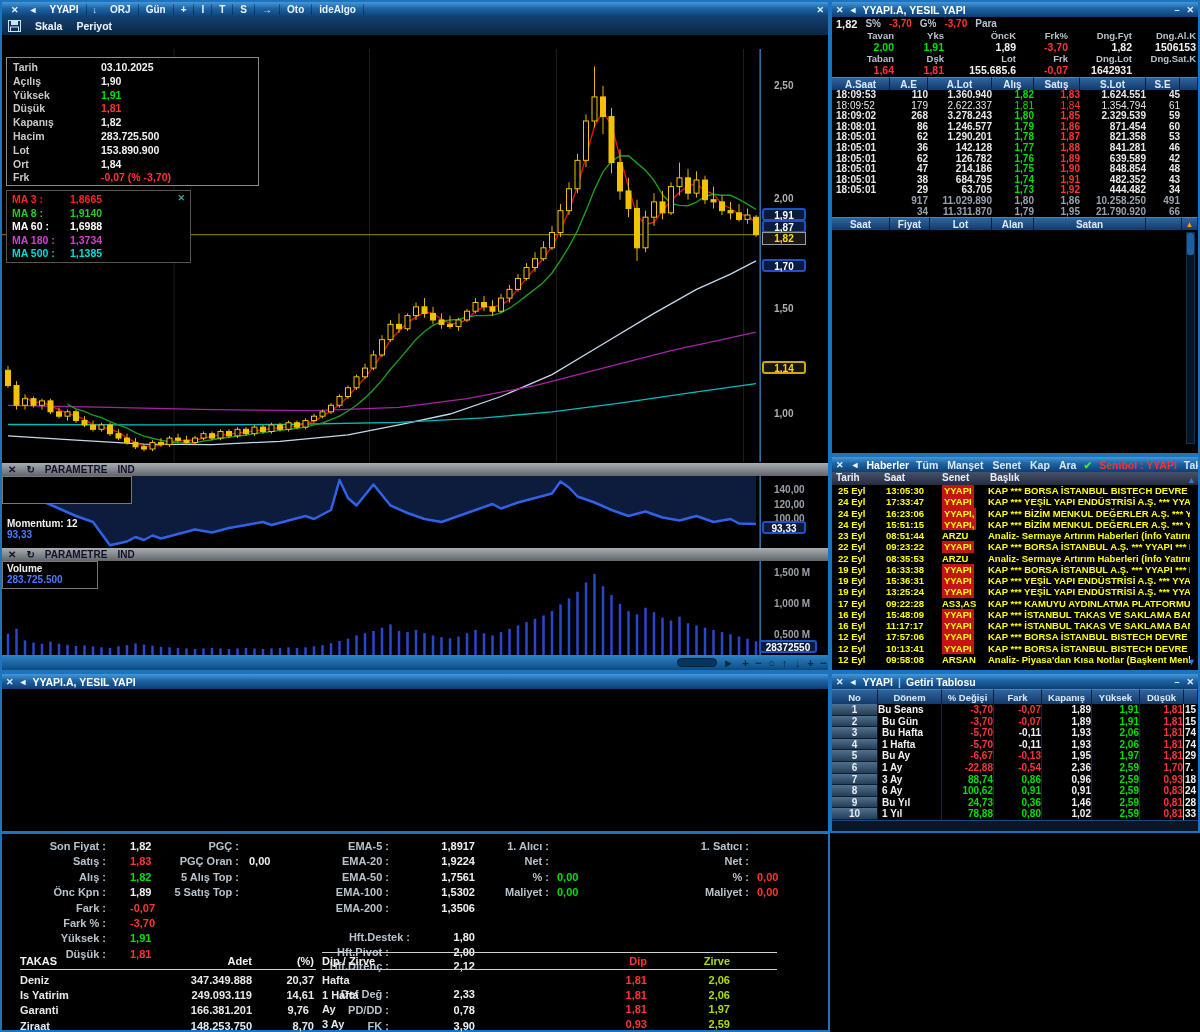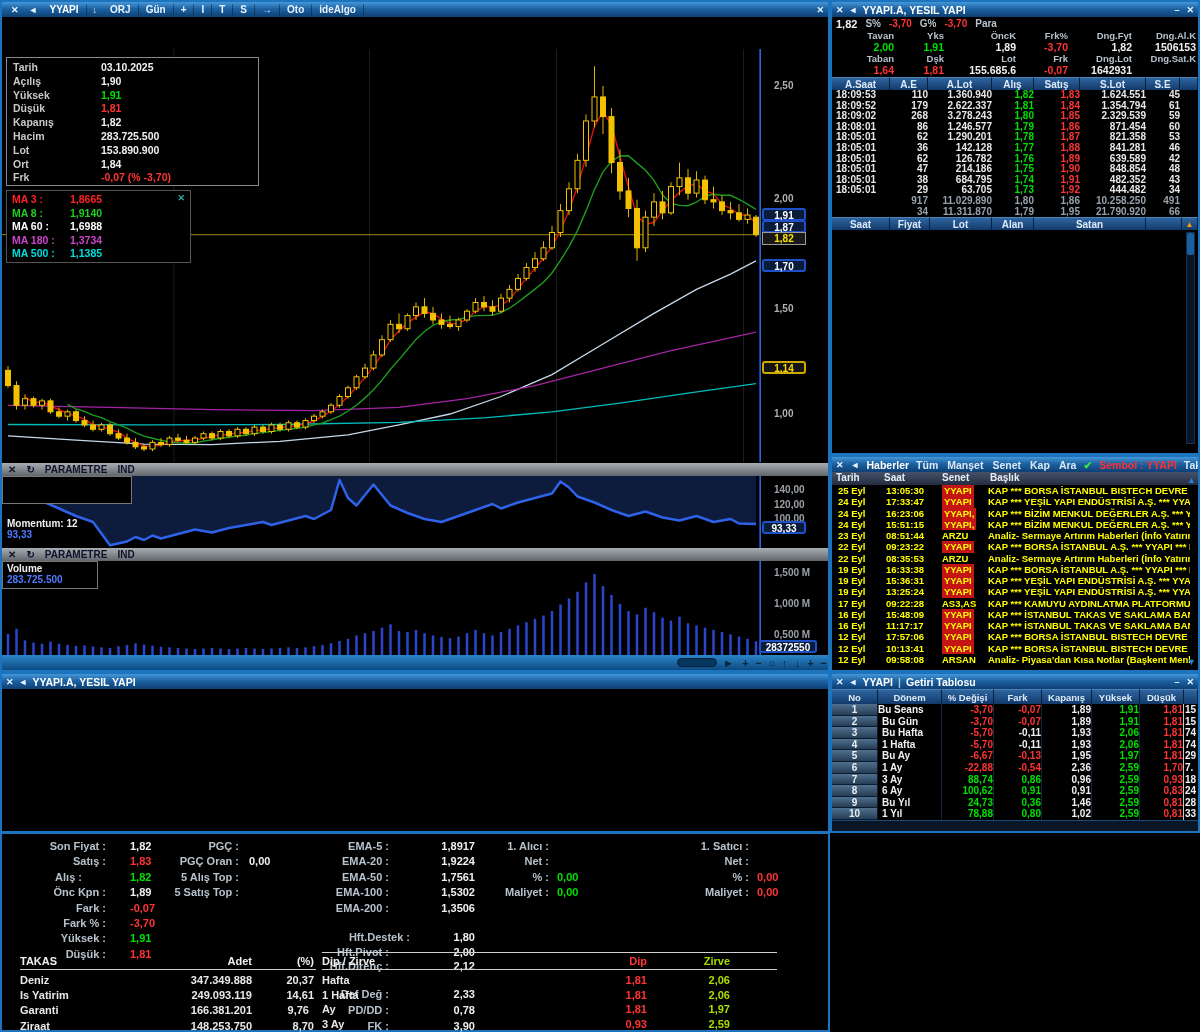--- a/index.html
+++ b/index.html
@@ -57,20 +57,29 @@
         <div class="tb-item">I</div>
         <div class="tb-item">T</div>
         <div class="tb-item">S</div>
         <div class="tb-item">→</div>
         <div class="tb-item">Oto</div>
         <div class="tb-item">ideAlgo</div>
       </span>
     <span class="tb-right">
         <span class="ico">✕</span>
       </span>
+  </div>
+  <div class="menubar">
+    <svg width="13" height="12" viewBox="0 0 13 12">
+        <rect x="0.5" y="0.5" width="12" height="11" fill="none" stroke="#cfe3f5"></rect>
+        <rect x="3" y="1" width="7" height="4" fill="#cfe3f5"></rect>
+        <rect x="2.5" y="7" width="8" height="4.5" fill="none" stroke="#cfe3f5"></rect>
+      </svg>
+    <span>Skala</span>
+    <span>Periyot</span>
   </div>
 
   <div class="abs" id="main-plot-wrap" style="left:0;top:47px;width:826px;height:413px;">
     <svg id="main-svg" width="758" height="413" style="position:absolute;left:0;top:0;">
         <rect x="0" y="0" width="758" height="413" fill="#000"></rect>
         <line x1="172" y1="0" x2="172" y2="413" stroke="#1d1d1d" stroke-width="1"></line>
         <line x1="367.5" y1="0" x2="367.5" y2="413" stroke="#1d1d1d" stroke-width="1"></line>
         <line x1="554.5" y1="0" x2="554.5" y2="413" stroke="#1d1d1d" stroke-width="1"></line>
         <line x1="741.5" y1="0" x2="741.5" y2="413" stroke="#1d1d1d" stroke-width="1"></line>
         <line x1="0" y1="185.6933333333333" x2="758" y2="185.6933333333333" stroke="#9b8a00" stroke-width="1"></line>
@@ -567,21 +576,21 @@
   <div id="depth-rows">
       <div style="display: flex; height: 10.6px; line-height: 10.6px; font-size: 10px; font-weight: bold;">
         <div style="width: 58px; text-align: left; padding-left: 4px; color: rgb(232, 232, 232);">18:09:53</div>
         <div style="width: 38px; text-align: right; padding-left: 0px; color: rgb(232, 232, 232);">110</div>
         <div style="width: 64px; text-align: right; padding-left: 0px; color: rgb(232, 232, 232);">1.360.940</div>
         <div style="width: 42px; text-align: right; padding-left: 0px; color: rgb(0, 224, 0);">1,82</div>
         <div style="width: 46px; text-align: right; padding-left: 0px; color: rgb(255, 52, 52);">1,83</div>
         <div style="width: 66px; text-align: right; padding-left: 0px; color: rgb(232, 232, 232);">1.624.551</div>
         <div style="width: 34px; text-align: right; padding-left: 0px; color: rgb(232, 232, 232);">45</div>
       </div>
-      <div style="display: flex; height: 10.6px; line-height: 10.6px; font-size: 10px; font-weight: bold;">
+      <div style="display: flex; height: 10.6px; line-height: 10.6px; font-size: 10px; font-weight: normal;">
         <div style="width: 58px; text-align: left; padding-left: 4px; color: rgb(232, 232, 232);">18:09:52</div>
         <div style="width: 38px; text-align: right; padding-left: 0px; color: rgb(232, 232, 232);">179</div>
         <div style="width: 64px; text-align: right; padding-left: 0px; color: rgb(232, 232, 232);">2.622.337</div>
         <div style="width: 42px; text-align: right; padding-left: 0px; color: rgb(0, 224, 0);">1,81</div>
         <div style="width: 46px; text-align: right; padding-left: 0px; color: rgb(255, 52, 52);">1,84</div>
         <div style="width: 66px; text-align: right; padding-left: 0px; color: rgb(232, 232, 232);">1.354.794</div>
         <div style="width: 34px; text-align: right; padding-left: 0px; color: rgb(232, 232, 232);">61</div>
       </div>
       <div style="display: flex; height: 10.6px; line-height: 10.6px; font-size: 10px; font-weight: bold;">
         <div style="width: 58px; text-align: left; padding-left: 4px; color: rgb(232, 232, 232);">18:09:02</div>
@@ -945,21 +954,21 @@
     <span class="ico">✕</span>
     <span class="ico">◄</span>
     <span>YYAPI.A,  YESIL YAPI</span>
   </div>
   <div style="position:absolute;left:0;right:0;top:157px;height:3px;background:#1b74bd;"></div>
   <div id="detail-body" class="abs" style="left:0;top:160px;width:826px;height:196px;font-size:11px;font-weight:bold;">
       <div style="position: absolute; right: 722px; top: 6px; color: rgb(182, 194, 204); white-space: nowrap;">Son Fiyat :</div>
       <div style="position: absolute; top: 6px; color: rgb(240, 240, 240); white-space: nowrap; left: 128px;">1,82</div>
       <div style="position: absolute; right: 722px; top: 21.4px; color: rgb(182, 194, 204); white-space: nowrap;">Satış :</div>
       <div style="position: absolute; top: 21.4px; color: rgb(255, 52, 52); white-space: nowrap; left: 128px;">1,83</div>
-      <div style="position: absolute; right: 746px; top: 36.8px; color: rgb(182, 194, 204); white-space: nowrap; margin-left: 18px;">Alış :</div>
+      <div style="position: absolute; right: 722px; top: 36.8px; color: rgb(182, 194, 204); white-space: nowrap; margin-left: 18px;">Alış :</div>
       <div style="position: absolute; top: 36.8px; color: rgb(0, 224, 0); white-space: nowrap; left: 128px;">1,82</div>
       <div style="position: absolute; right: 722px; top: 52.2px; color: rgb(182, 194, 204); white-space: nowrap;">Önc Kpn :</div>
       <div style="position: absolute; top: 52.2px; color: rgb(240, 240, 240); white-space: nowrap; left: 128px;">1,89</div>
       <div style="position: absolute; right: 722px; top: 67.6px; color: rgb(182, 194, 204); white-space: nowrap;">Fark :</div>
       <div style="position: absolute; top: 67.6px; color: rgb(255, 52, 52); white-space: nowrap; left: 128px;">-0,07</div>
       <div style="position: absolute; right: 722px; top: 83px; color: rgb(182, 194, 204); white-space: nowrap;">Fark % :</div>
       <div style="position: absolute; top: 83px; color: rgb(255, 52, 52); white-space: nowrap; left: 128px;">-3,70</div>
       <div style="position: absolute; right: 722px; top: 98.4px; color: rgb(182, 194, 204); white-space: nowrap;">Yüksek :</div>
       <div style="position: absolute; top: 98.4px; color: rgb(0, 224, 0); white-space: nowrap; left: 128px;">1,91</div>
       <div style="position: absolute; right: 722px; top: 113.8px; color: rgb(182, 194, 204); white-space: nowrap;">Düşük :</div>

